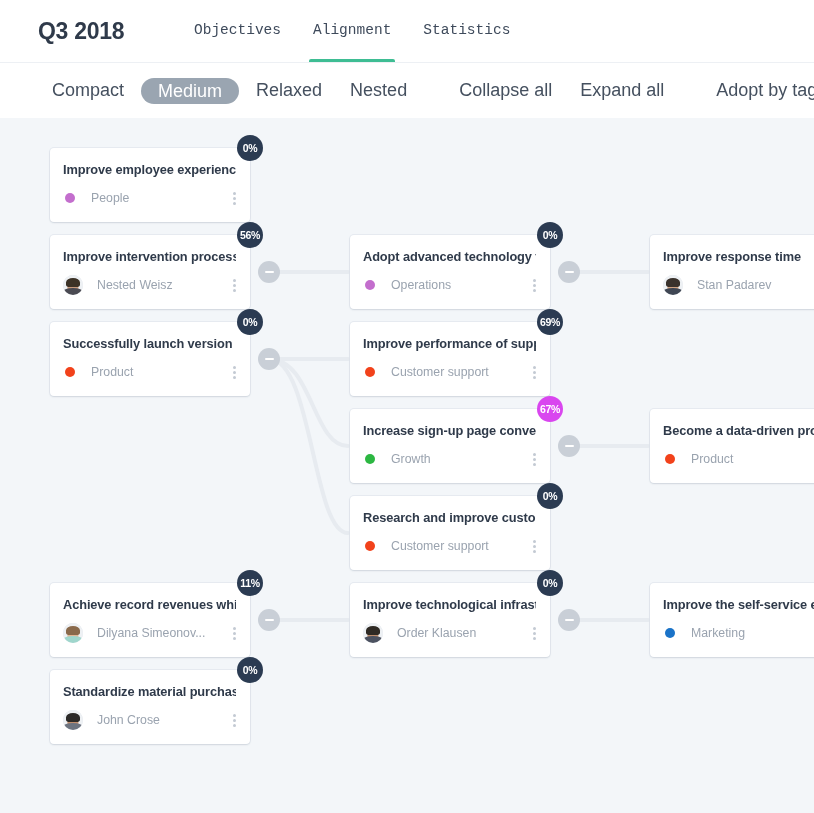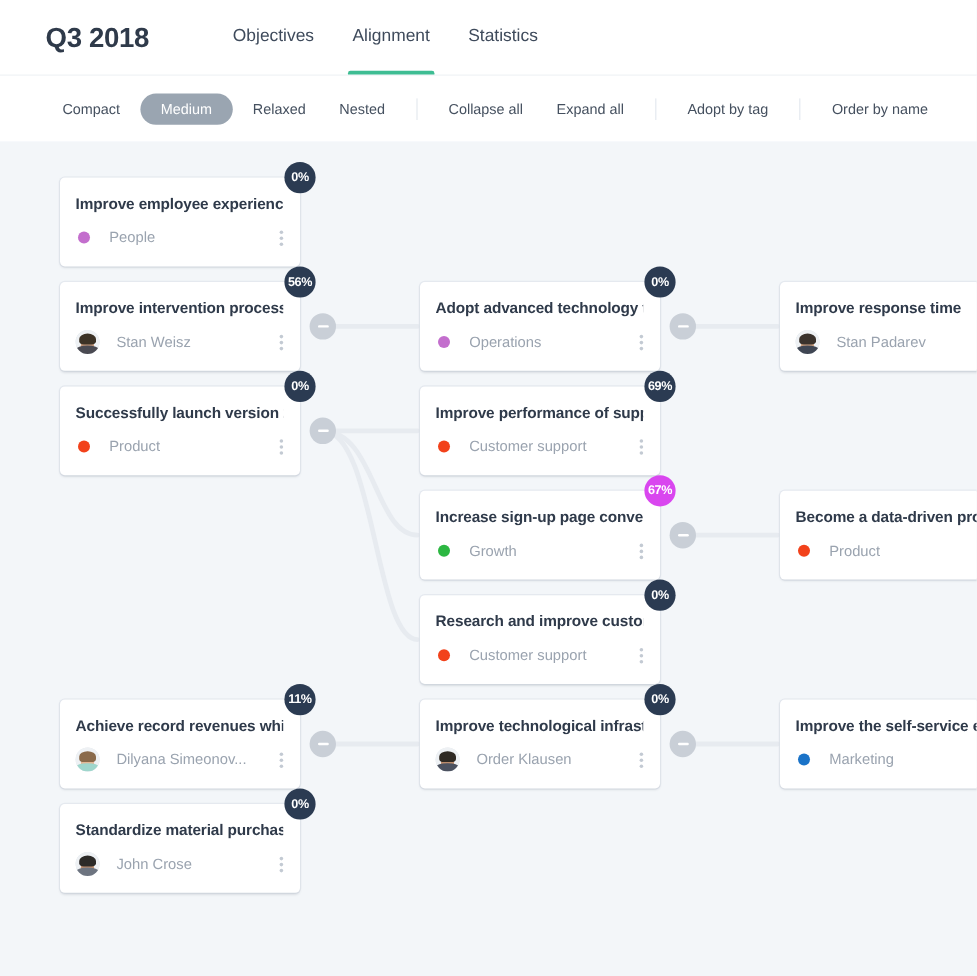--- a/index.html
+++ b/index.html
@@ -29,20 +29,21 @@
     color: #2f3a4a;
     letter-spacing: -0.3px;
     margin-left: 38px;
     width: 140px;
   }
   .main-tabs {
     display: flex;
     align-items: flex-end;
     height: 62px;
     gap: 0px;
+    font-family: Liberation Mono, monospace;
   }
   .main-tab {
     font-size: 14.5px;
     color: #3e4a5b;
     padding: 0 16px;
     height: 62px;
     line-height: 60px;
     position: relative;
     cursor: pointer;
     white-space: nowrap;
@@ -62,21 +63,21 @@
   .toolbar {
     height: 56px;
     background: #ffffff;
     border-top: 1px solid #edf0f4;
     display: flex;
     align-items: center;
     padding-left: 38px;
     box-sizing: border-box;
   }
   .tb-item {
-    font-size: 12px;
+    font-size: 18px;
     color: #45505f;
     padding: 0 14px;
     cursor: pointer;
     white-space: nowrap;
   }
   .tb-item.pill {
     background: #9aa5b1;
     color: #ffffff;
     border-radius: 14px;
     height: 26px;
@@ -287,21 +288,21 @@
       </div>
       <div class="card" style="left: 50px; top: 117px; width: 200px;">
         <div class="card-title">Improve intervention process ...</div>
         <div class="card-meta">
           <span class="avatar">
             <span class="av-skin" style="background:#eef1f4"></span>
             <span class="av-head" style="background:#c79a7c"></span>
             <span class="av-hair" style="background:#3c3226"></span>
             <span class="av-body" style="background:#4a4a52"></span>
           </span>
-          <span class="meta-label">Stan Weisz</span>
+          <span class="meta-label">Nested Weisz</span>
           <span class="kebab">
             <i></i>
             <i></i>
             <i></i>
           </span>
         </div>
         <div class="badge" style="background: rgb(43, 59, 82);">56%</div>
       </div>
       <div class="node" style="background: rgb(201, 207, 215); left: 258px; top: 143px;"></div>
       <div class="card" style="left: 50px; top: 204px; width: 200px;">

